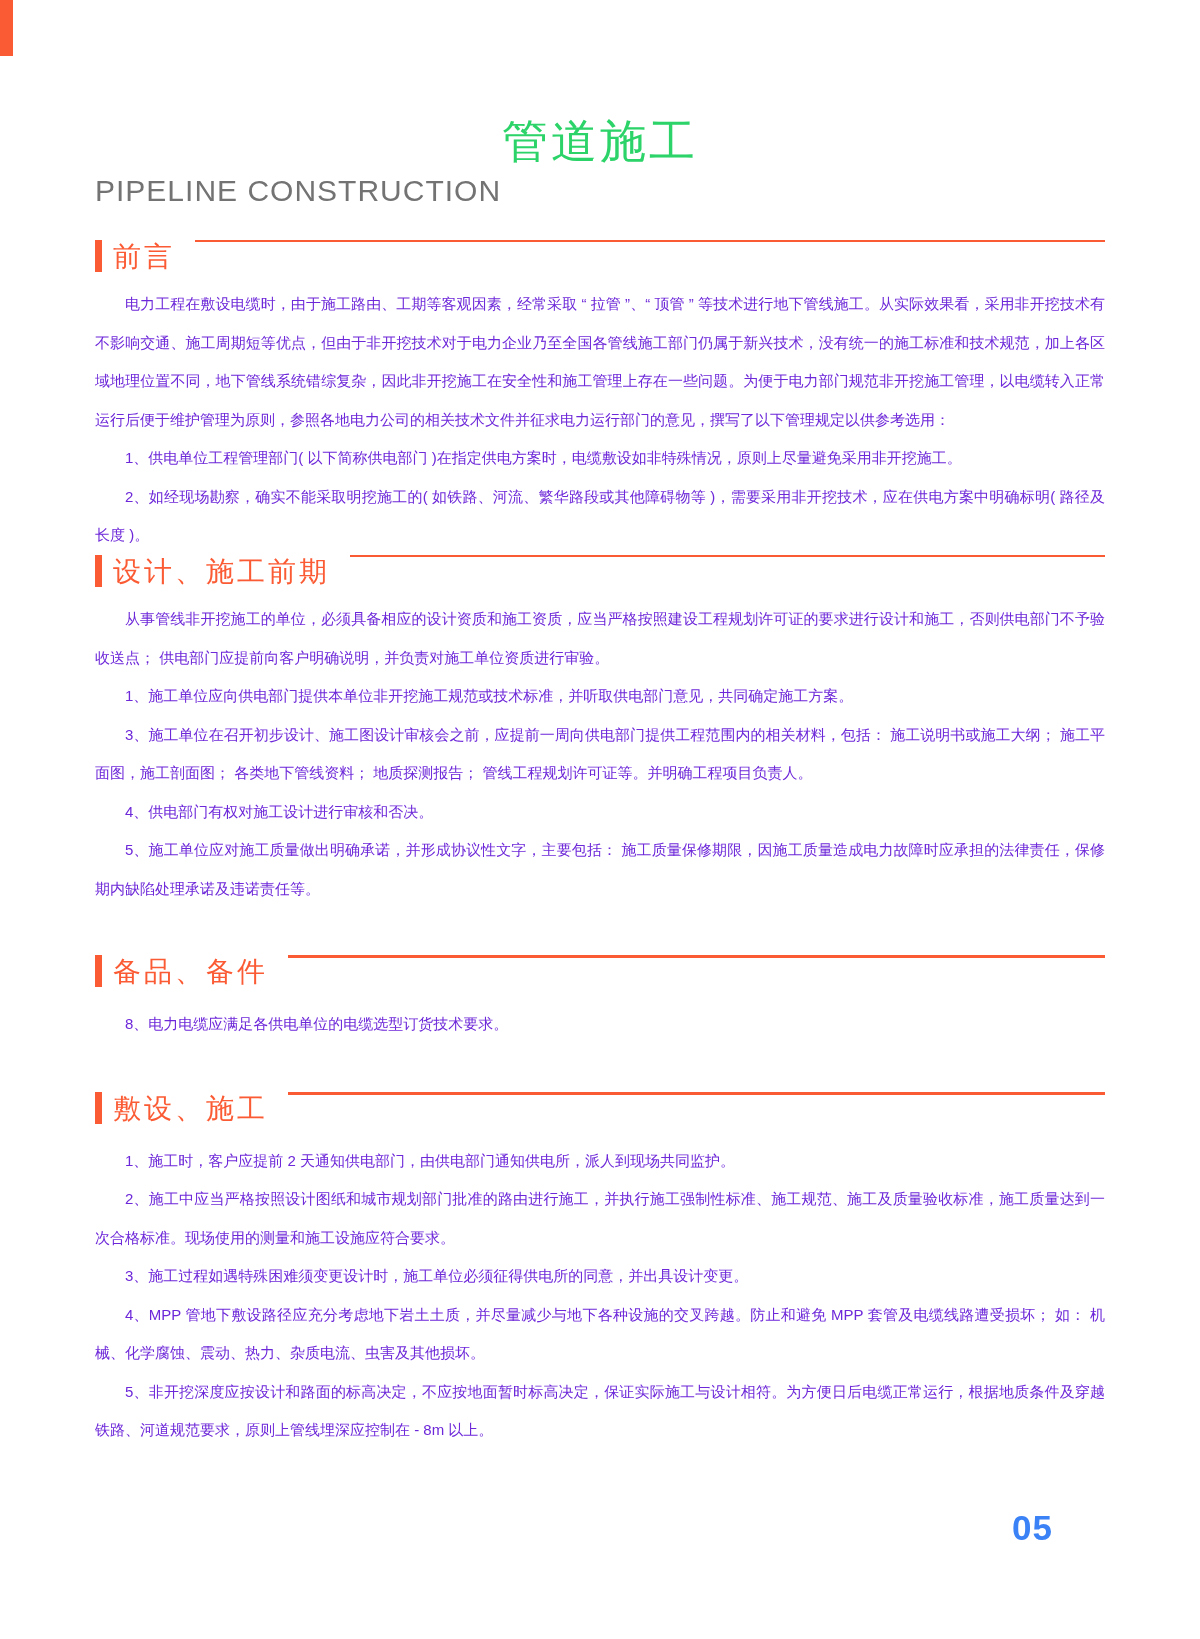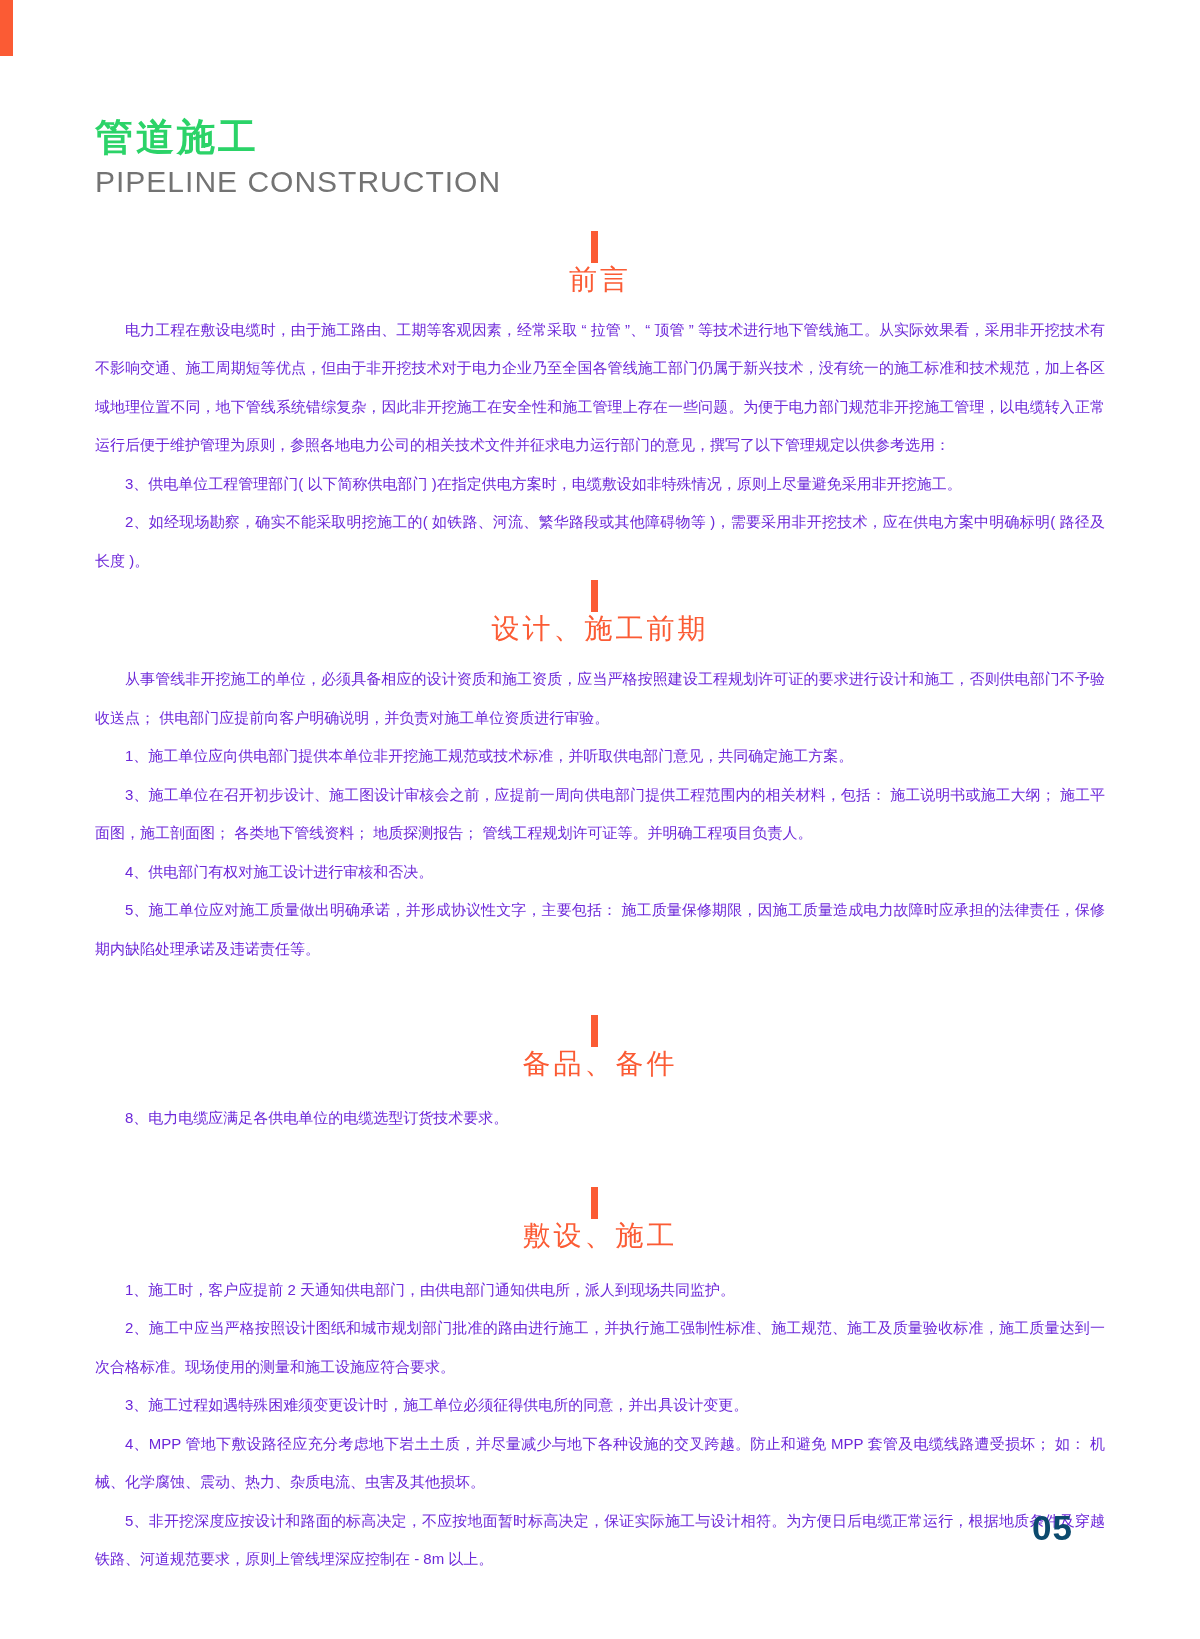--- a/index.html
+++ b/index.html
@@ -23,37 +23,37 @@
     background: #fb5b34;
   }
   .page {
     box-sizing: border-box;
     width: 1200px;
     padding: 116px 95px 0 95px;
   }
   .title {
     margin: 0;
     color: #2bd368;
-    font-size: 38px;
-    font-weight: bold;
+    font-size: 46px;
+    font-weight: normal;
     letter-spacing: 3px;
     line-height: 1.12;
+    text-align: center;
   }
   .subtitle {
     margin: 6px 0 0 0;
     color: #737373;
     font-size: 30px;
     font-weight: normal;
     letter-spacing: 1px;
     line-height: 1.1;
   }
   .section-header {
     display: flex;
-    align-items: center;
-    flex-direction: column;
+    align-items: flex-start;
   }
   .heading-bar {
     flex: 0 0 auto;
     width: 7px;
     height: 32px;
     background: #fb5b34;
     margin-right: 11px;
   }
   .heading-text {
     margin: 0;
@@ -84,46 +84,45 @@
   .sec-preface   { margin-top: 33px; }
   .sec-design    { }
   .sec-spares    { margin-top: 47px; }
   .sec-laying    { margin-top: 49px; }
   .sec-spares .section-body { margin-top: 16px; }
   .sec-laying .section-body { margin-top: 16px; }
   .page-number {
     position: absolute;
     left: 1012px;
     top: 1508px;
-    color: #0c4a6e;
+    color: #3b82f6;
     font-size: 35px;
     font-weight: bold;
     letter-spacing: 1px;
-    margin-left: 20px;
   }
 </style>
 </head>
 <body>
 
 <div class="corner-accent"></div>
 
 <div class="page">
 
   <h1 class="title">管道施工</h1>
   <h2 class="subtitle">PIPELINE CONSTRUCTION</h2>
 
   <section class="section sec-preface">
     <div class="section-header">
       <span class="heading-bar"></span>
       <h3 class="heading-text">前言</h3>
       <span class="heading-rule"></span>
     </div>
     <div class="section-body">
       <p>电力工程在敷设电缆时，由于施工路由、工期等客观因素，经常采取 “ 拉管 ”、“ 顶管 ” 等技术进行地下管线施工。从实际效果看，采用非开挖技术有不影响交通、施工周期短等优点，但由于非开挖技术对于电力企业乃至全国各管线施工部门仍属于新兴技术，没有统一的施工标准和技术规范，加上各区域地理位置不同，地下管线系统错综复杂，因此非开挖施工在安全性和施工管理上存在一些问题。为便于电力部门规范非开挖施工管理，以电缆转入正常运行后便于维护管理为原则，参照各地电力公司的相关技术文件并征求电力运行部门的意见，撰写了以下管理规定以供参考选用：</p>
-      <p>3、供电单位工程管理部门( 以下简称供电部门 )在指定供电方案时，电缆敷设如非特殊情况，原则上尽量避免采用非开挖施工。</p>
+      <p>1、供电单位工程管理部门( 以下简称供电部门 )在指定供电方案时，电缆敷设如非特殊情况，原则上尽量避免采用非开挖施工。</p>
       <p>2、如经现场勘察，确实不能采取明挖施工的( 如铁路、河流、繁华路段或其他障碍物等 )，需要采用非开挖技术，应在供电方案中明确标明( 路径及长度 )。</p>
     </div>
   </section>
 
   <section class="section sec-design">
     <div class="section-header">
       <span class="heading-bar"></span>
       <h3 class="heading-text">设计、施工前期</h3>
       <span class="heading-rule"></span>
     </div>

